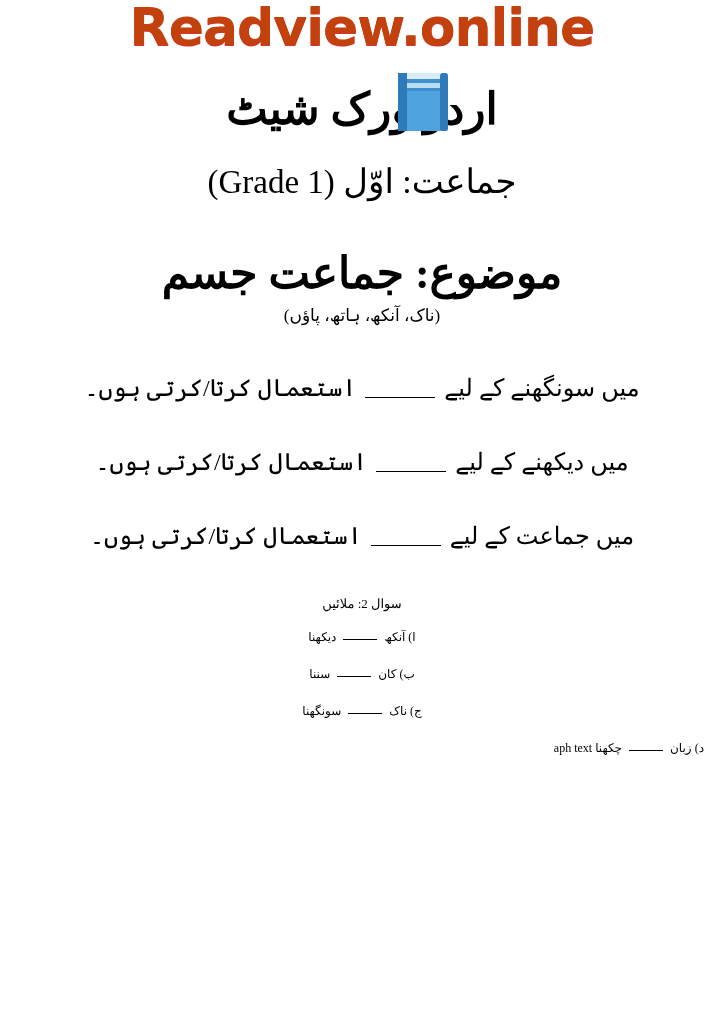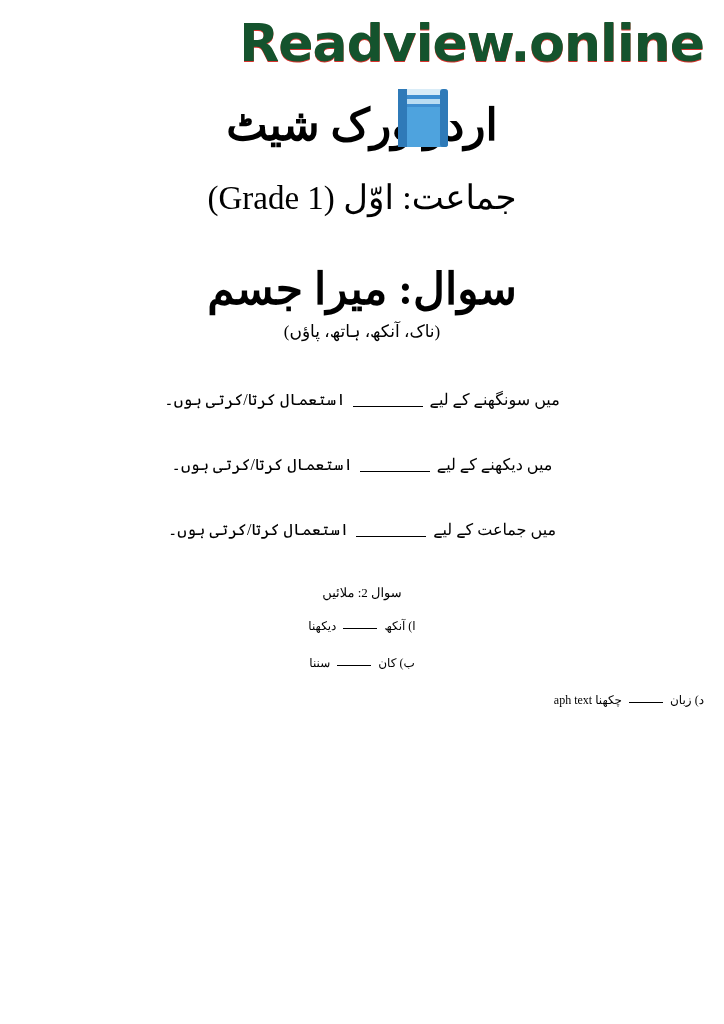--- a/index.html
+++ b/index.html
@@ -18,27 +18,27 @@
   .page {
     width: 724px;
     height: 1024px;
     position: relative;
     box-sizing: border-box;
     padding: 0 20px;
   }
 
   
   .brand {
-    text-align: right;
+    text-align: center;
     font-family: "DejaVu Sans", sans-serif;
     font-weight: bold;
     font-size: 52px;
-    color: #14532d;
+    color: #c2410c;
     letter-spacing: -1px;
-    margin-top: 16px;
+    margin-top: 0;
     line-height: 1.05;
     text-shadow: 0 1px 0 #d8332e;
   }
 
   
   .title-row {
     position: relative;
     height: 96px;
     margin-top: 8px;
   }
@@ -92,21 +92,21 @@
   }
 
   
   .qlist {
     margin-top: 48px;
     direction: rtl;
   }
   .qline {
     direction: rtl;
     text-align: center;
-    font-size: 16px;
+    font-size: 24px;
     margin: 0 auto 46px auto;
     width: 86%;
     white-space: nowrap;
   }
   .blank {
     display: inline-block;
     border-bottom: 1.5px solid #000;
     width: 70px;
     height: 0.95em;
     vertical-align: -2px;
@@ -167,21 +167,21 @@
         <rect x="48" y="6" width="8" height="58" rx="3" fill="#2f7ab8"></rect>
       </svg>
     </span>
   </div>
 
   <div class="subtitle">
     <span>جماعت: اوّل</span>
     <span class="lat">(Grade 1)</span>
   </div>
 
-  <div class="topic">سوال: میرا جسم</div>
+  <div class="topic">موضوع: جماعت جسم</div>
   <div class="topic-sub">(ناک، آنکھ، ہاتھ، پاؤں)</div>
 
   <div class="qlist">
     <div class="qline">
       <span>میں سونگھنے کے لیے</span>
       <span class="blank"></span>
       <span>استعمال کرتا/کرتی ہوں۔</span>
     </div>
     <div class="qline">
       <span>میں دیکھنے کے لیے</span>
@@ -200,20 +200,25 @@
   <div class="match-row">
     <span>ا) آنکھ</span>
     <span class="dash"></span>
     <span>دیکھنا</span>
   </div>
   <div class="match-row">
     <span>ب) کان</span>
     <span class="dash"></span>
     <span>سننا</span>
   </div>
+  <div class="match-row">
+    <span>ج) ناک</span>
+    <span class="dash"></span>
+    <span>سونگھنا</span>
+  </div>
   <div class="last-row">
     <span>د) زبان</span>
     <span class="dash"></span>
     <span>چکھنا</span>
     <span class="stray">aph text</span>
   </div>
 
 </div>
 
 </body></html>

